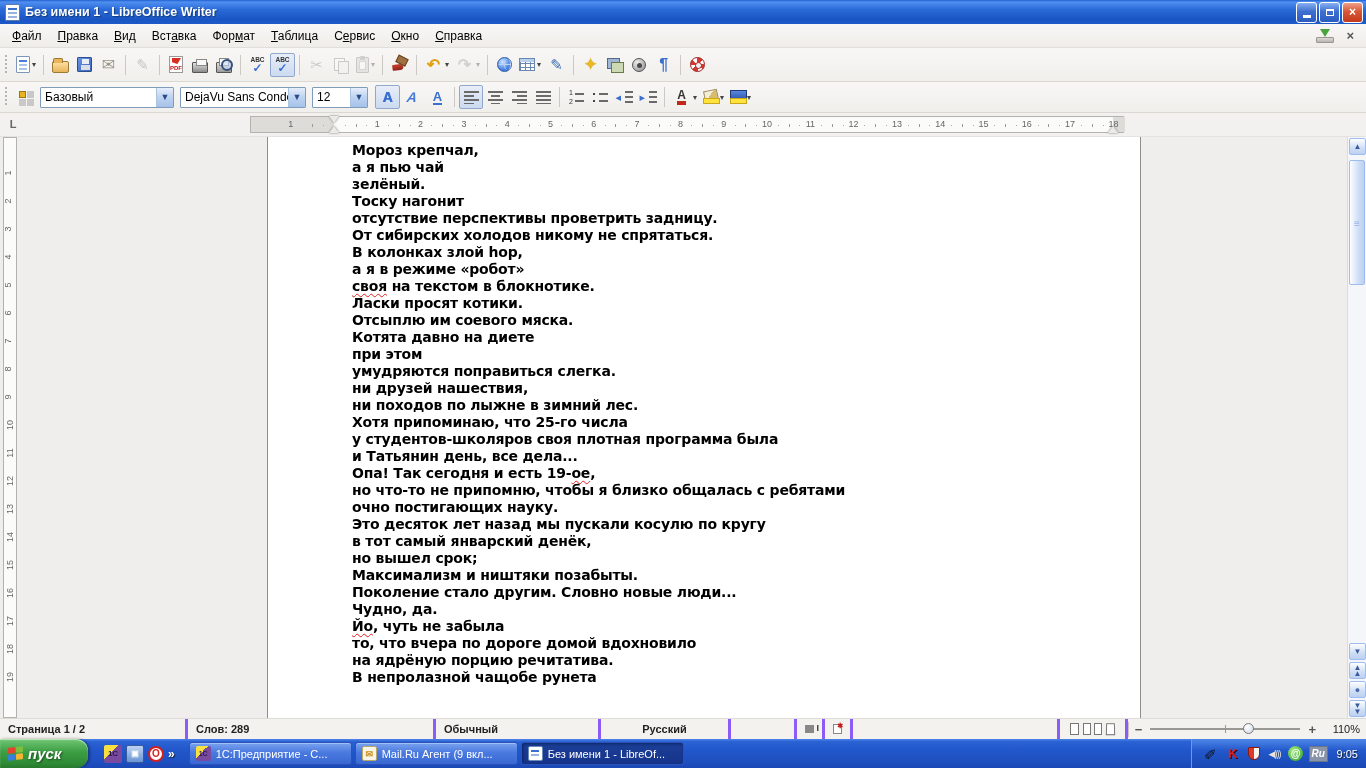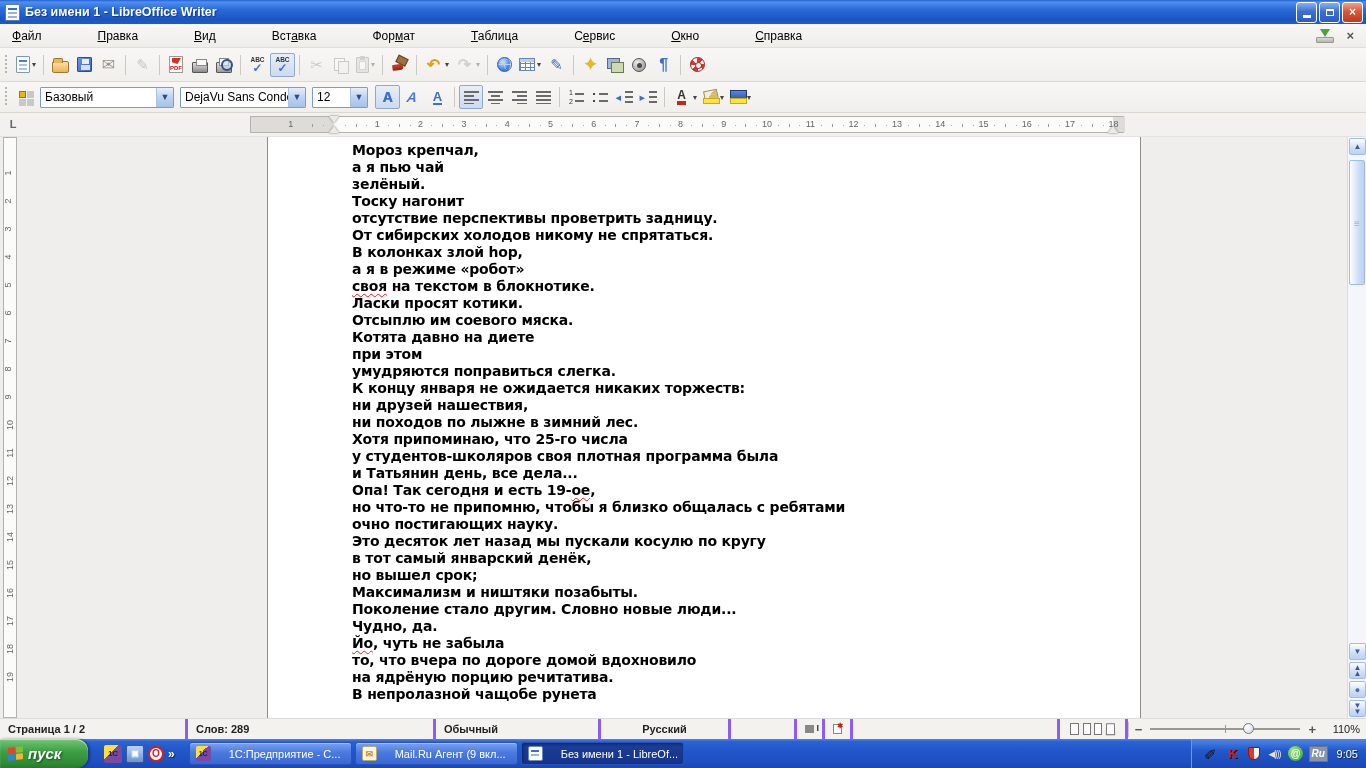--- a/index.html
+++ b/index.html
@@ -180,21 +180,21 @@
   .xpflag{width:15px;height:14px;display:grid;grid-template-columns:7px 7px;grid-template-rows:6px 6px;gap:1px;transform:skewY(-6deg);}
   .xpflag span{border-radius:1px;}
   .xpflag .r{background:#e4442c;}.xpflag .g{background:#7cbf3f;}.xpflag .b{background:#3580dd;}.xpflag .y{background:#f3b52f;}
   .qlaunch{display:flex;align-items:center;gap:4px;margin-left:16px;}
   .qlico{width:18px;height:18px;display:flex;align-items:center;justify-content:center;font-size:11px;font-weight:bold;border-radius:2px;}
   .ql-1c{background:linear-gradient(135deg,#f8e040 40%,#7a4aa0 40%);color:#2a1a4a;font-size:8px;}
   .ql-desktop{background:linear-gradient(#bcd4f4,#6a94d4);border:1px solid #3a5a9a;color:#fff;font-size:8px;}
   .ql-opera{background:#fff;border-radius:50%;color:#d42020;border:2px solid #d42020;width:16px;height:16px;font-size:10px;}
   .ql-chevron{color:#fff;font-size:12px;font-weight:bold;margin-left:4px;text-shadow:1px 1px 1px #123;}
   .tasks{display:flex;align-items:center;gap:3px;margin-left:14px;}
-  .taskbtn{width:163px;height:23px;border-radius:3px;border:1px solid #2a52b8;background:linear-gradient(180deg,#7ba2ee,#4a7ae0 45%,#3a68d2);box-shadow:inset 0 1px 0 #9ec0f8;display:flex;align-items:center;gap:18px;padding:0 6px;color:#fff;font-size:11px;white-space:nowrap;overflow:hidden;}
+  .taskbtn{width:163px;height:23px;border-radius:3px;border:1px solid #2a52b8;background:linear-gradient(180deg,#7ba2ee,#4a7ae0 45%,#3a68d2);box-shadow:inset 0 1px 0 #9ec0f8;display:flex;align-items:center;gap:5px;padding:0 6px;color:#fff;font-size:11px;white-space:nowrap;overflow:hidden;}
   .taskbtn.active{background:linear-gradient(180deg,#1c3f98,#16338a);box-shadow:inset 1px 1px 3px #0c2260;}
   .tkico{flex:0 0 auto;width:15px;height:15px;display:flex;align-items:center;justify-content:center;font-size:9px;font-weight:bold;border-radius:2px;}
   .tk-1c{background:linear-gradient(135deg,#f8e040 40%,#7a4aa0 40%);color:#2a1a4a;font-size:7px;}
   .tk-mail{background:#f8f4e8;border:1px solid #b8a868;color:#c89018;font-size:9px;}
   .tk-writer{background:#fff;border:1px solid #6a8ab8;position:relative;}
   .tk-writer::before{content:"";position:absolute;left:2px;top:3px;width:8px;height:2px;background:#3a6fd0;box-shadow:0 4px 0 #9ab4dd;}
   .tray{margin-left:auto;height:29px;display:flex;align-items:center;gap:5px;padding:0 8px 0 12px;background:linear-gradient(180deg,#4f86e8,#2258cb 40%,#1a47b4);border-left:1px solid #6a96ee;}
   .trayico{width:16px;height:16px;display:flex;align-items:center;justify-content:center;font-size:12px;}
   .tri-pen{color:#111;font-size:15px;transform:rotate(-90deg);}
   .tri-k{color:#e02020;font-weight:900;font-size:13px;text-shadow:1px 1px 0 #300;}
@@ -215,21 +215,21 @@
     <span class="wbtn">
         <span class="glyph-min"></span>
       </span>
     <span class="wbtn">
         <span class="glyph-restore"></span>
       </span>
     <span class="wbtn close">×</span>
   </div>
 
   <div class="menubar">
-    <span id="menu-items" style="display:flex;gap:40px;">
+    <span id="menu-items" style="display:flex;">
         <span class="menu-item"><u>Ф</u>айл</span>
         <span class="menu-item"><u>П</u>равка</span>
         <span class="menu-item"><u>В</u>ид</span>
         <span class="menu-item">Вст<u>а</u>вка</span>
         <span class="menu-item">Фор<u>м</u>ат</span>
         <span class="menu-item"><u>Т</u>аблица</span>
         <span class="menu-item">С<u>е</u>рвис</span>
         <span class="menu-item"><u>О</u>кно</span>
         <span class="menu-item"><u>С</u>правка</span>
       </span>
@@ -521,21 +521,20 @@
             <div class="dline">отсутствие перспективы проветрить задницу.</div>
             <div class="dline">От сибирских холодов никому не спрятаться.</div>
             <div class="dline">В колонках злой hop,</div>
             <div class="dline">а я в режиме «робот»</div>
             <div class="dline"><span class="mis">своя</span><span> на текстом в блокнотике.</span></div>
             <div class="dline">Ласки просят котики.</div>
             <div class="dline">Отсыплю им соевого мяска.</div>
             <div class="dline">Котята давно на диете</div>
             <div class="dline">при этом</div>
             <div class="dline">умудряются поправиться слегка.</div>
-            <div class="dline">К концу января не ожидается никаких торжеств:</div>
             <div class="dline">ни друзей нашествия,</div>
             <div class="dline">ни походов по лыжне в зимний лес.</div>
             <div class="dline">Хотя припоминаю, что 25-го числа</div>
             <div class="dline">у студентов-школяров своя плотная программа была</div>
             <div class="dline">и Татьянин день, все дела...</div>
             <div class="dline"><span>Опа! Так сегодня и есть 19-</span><span class="mis">ое</span><span>,</span></div>
             <div class="dline">но что-то не припомню, чтобы я близко общалась с ребятами</div>
             <div class="dline">очно постигающих науку.</div>
             <div class="dline">Это десяток лет назад мы пускали косулю по кругу</div>
             <div class="dline">в тот самый январский денёк,</div>

